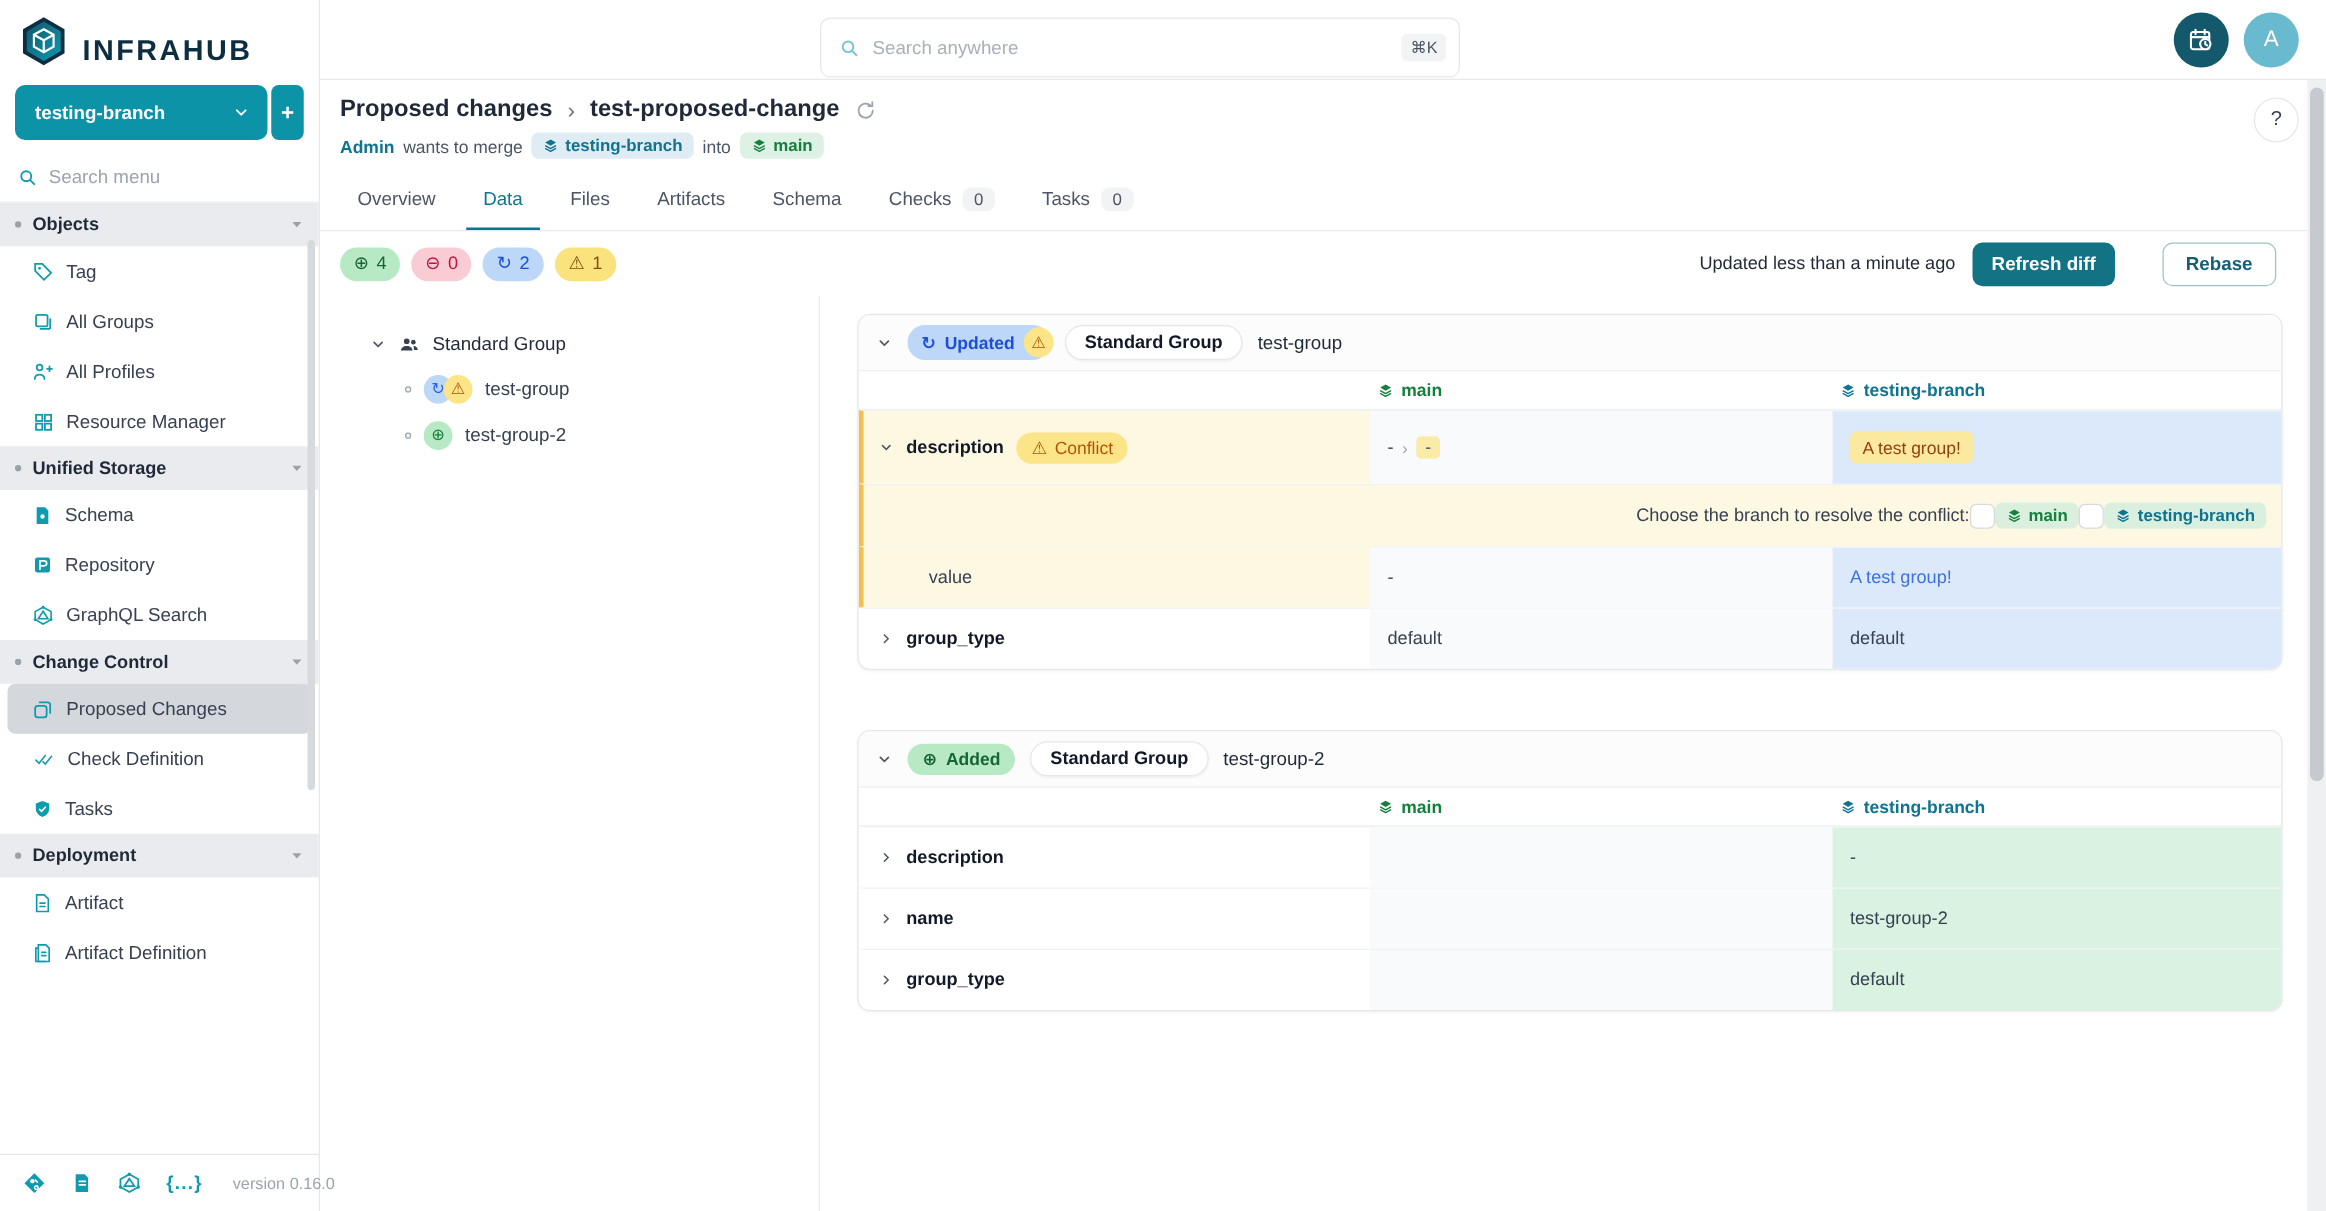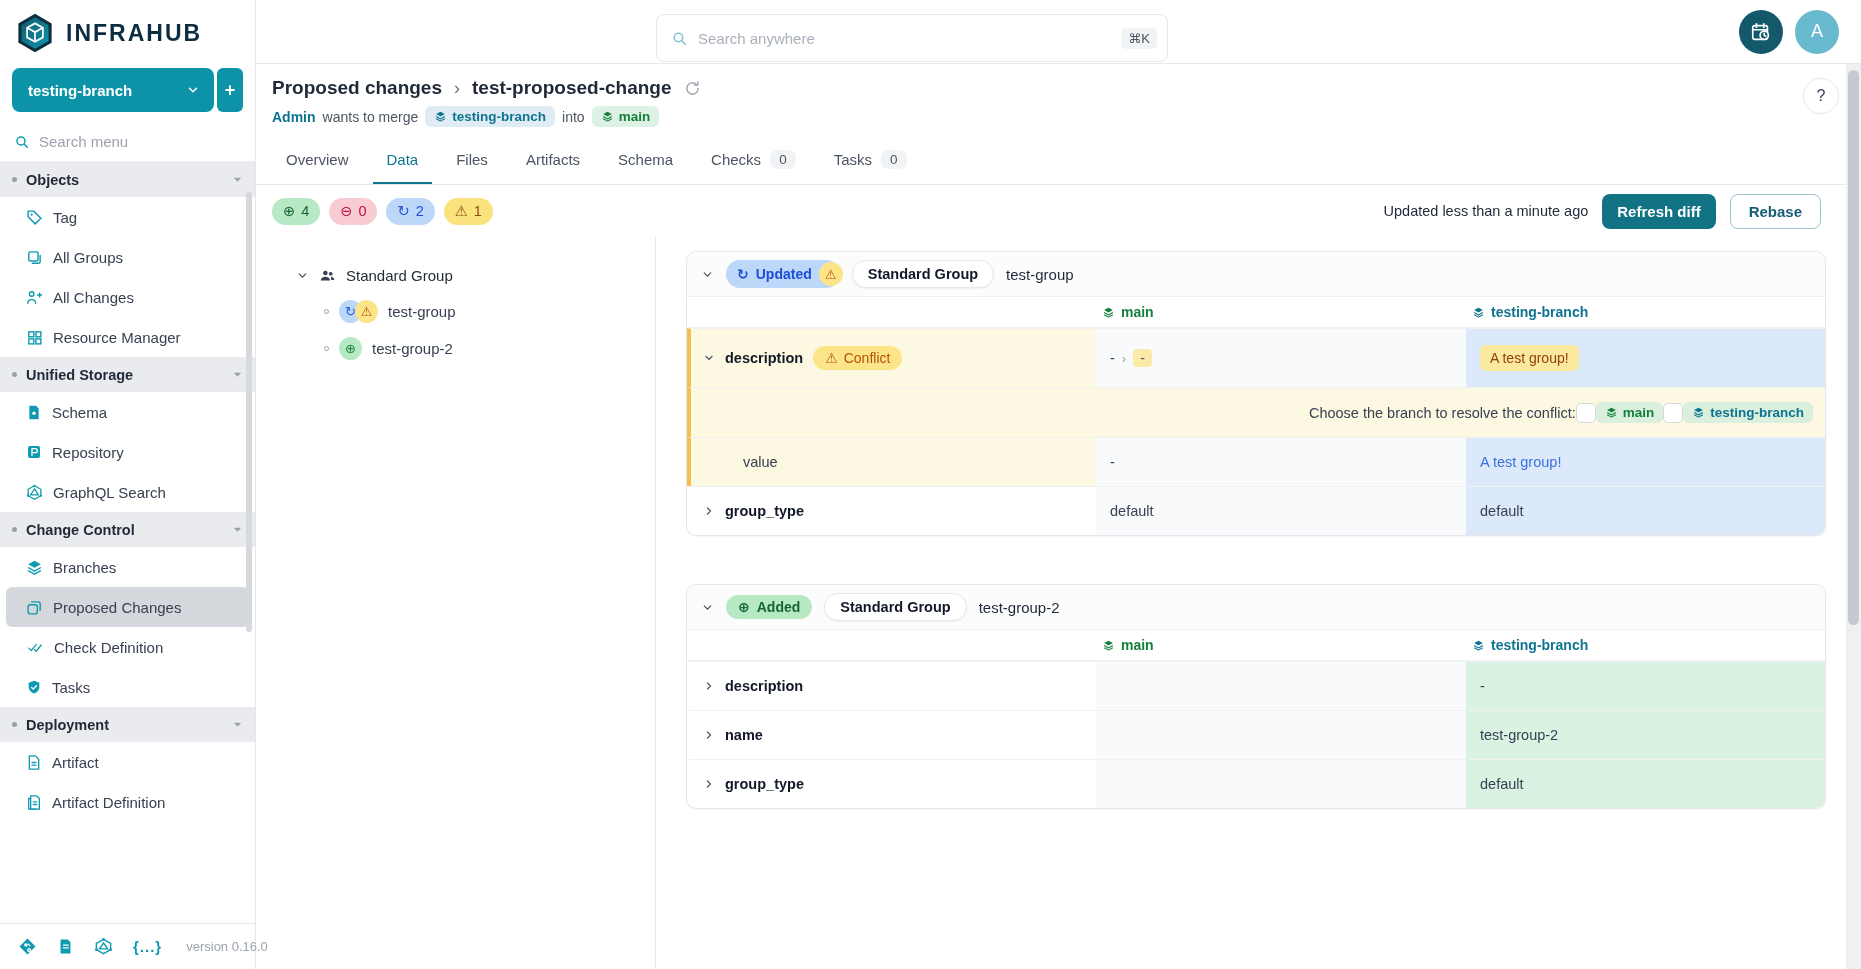--- a/index.html
+++ b/index.html
@@ -6,21 +6,21 @@
   html,body { width:1861px; height:969px; overflow:hidden; }
   body {
     font-family:"Liberation Sans","DejaVu Sans",sans-serif;
     color:#1f2937; background:#fff; font-size:15px;
   }
   svg { display:block; }
   .app { display:flex; width:1861px; height:969px; }
 
   
   .sidebar { width:256px; min-width:256px; border-right:1px solid #e5e7eb; display:flex; flex-direction:column; position:relative; background:#fff; }
-  .logo-row { display:flex; align-items:center; gap:10px; padding:12px 14px 10px 14px; }
+  .logo-row { display:flex; align-items:flex-end; gap:10px; padding:12px 14px 10px 14px; }
   .logo-text { font-size:23px; font-weight:800; letter-spacing:2px; color:#0d2d40; }
   .branch-row { display:flex; gap:3px; padding:4px 12px 10px 12px; align-items:stretch; }
   .branch-select { flex:1; background:#0d93a7; color:#fff; border:none; border-radius:8px; height:44px; display:flex; align-items:center; justify-content:space-between; padding:0 14px 0 16px; font-size:15px; font-weight:600; cursor:pointer; }
   .branch-add { width:26px; background:#0d93a7; color:#fff; border:none; border-radius:6px; display:flex; align-items:center; justify-content:center; font-size:18px; font-weight:600; cursor:pointer; }
   .side-search { display:flex; align-items:center; gap:9px; padding:11px 14px; border-bottom:1px solid #eceef0; }
   .side-search input { border:none; outline:none; font-size:15px; color:#374151; width:170px; font-family:inherit; }
   .side-search input::placeholder { color:#9ca3af; }
   .menu { flex:1; overflow:hidden; }
   .menu-group-header { display:flex; align-items:center; gap:9px; height:35px; background:#e9ebee; padding:0 12px; cursor:pointer; }
   .menu-group-header .dot { width:5px; height:5px; border-radius:50%; background:#9aa1a9; }
@@ -63,21 +63,21 @@
 
   .toolbar { height:52px; display:flex; align-items:center; gap:9px; padding:0 40px 0 16px; }
   .chip { display:inline-flex; align-items:center; gap:6px; height:27px; border-radius:999px; padding:0 11px; font-size:14.5px; font-weight:500; }
   .chip-added { background:#b7e9c5; color:#166534; }
   .chip-removed { background:#f9ccd3; color:#be123c; }
   .chip-updated { background:#bcd7f8; color:#1d4ed8; }
   .chip-conflict { background:#fae27d; color:#854d0e; }
   .toolbar-right { margin-left:auto; display:flex; align-items:center; gap:14px; }
   .updated-text { font-size:14.5px; color:#1f2937; }
   .btn-primary { background:#117383; color:#fff; border:none; border-radius:8px; padding:9px 15px; font-size:15px; font-weight:600; font-family:inherit; cursor:pointer; }
-  .btn-outline { background:#fff; color:#155E75; border:1px solid #9ec2cc; border-radius:8px; padding:8px 18px; font-size:15px; font-weight:600; font-family:inherit; cursor:pointer; }
+  .btn-outline { background:#fff; color:#155E75; border:1px solid #9ec2cc; border-radius:8px; padding:8px 18px; font-size:15px; font-weight:600; font-family:inherit; cursor:pointer;margin-left:24px; }
 
   .content { flex:1; display:flex; min-height:0; }
   .tree-panel { width:400px; min-width:400px; border-right:1px solid #e7e9ec; padding:30px 0 0 40px; }
   .tree-root { display:flex; align-items:center; gap:9px; font-size:15px; color:#1f2937; cursor:pointer; }
   .tree-children { margin:12px 0 0 28px; display:flex; flex-direction:column; gap:7px; }
   .tree-child { display:flex; align-items:center; gap:10px; height:30px; font-size:15px; color:#374151; cursor:pointer; }
   .tree-bullet { width:5px; height:5px; border-radius:50%; border:1.5px solid #9aa1a9; }
   .mini-chip { width:23px; height:23px; border-radius:50%; display:flex; align-items:center; justify-content:center; font-size:13px; }
   .mini-blue { background:#bcd7f8; color:#2563eb; }
   .mini-yellow { background:#fce588; color:#b45309; margin-left:-7px; z-index:2; }
@@ -201,21 +201,21 @@
         <span>All Groups</span>
       </div>
       <div class="menu-item">
         <span>
             <svg width="17" height="17" viewBox="0 0 24 24" fill="none" stroke="#0E9AAF" stroke-width="2" stroke-linecap="round">
               <circle cx="8" cy="7" r="3.2"></circle>
               <path d="M2.5 20c0-3 2.5-5 5.5-5s5.5 2 5.5 5"></path>
               <path d="M16.5 8.5h5.5M19.2 5.8v5.4"></path>
             </svg>
           </span>
-        <span>All Changes</span>
+        <span>All Profiles</span>
       </div>
       <div class="menu-item">
         <span>
             <svg width="17" height="17" viewBox="0 0 24 24" fill="none" stroke="#0E9AAF" stroke-width="2">
               <rect x="4" y="4" width="7" height="7"></rect>
               <rect x="14" y="4" width="7" height="7"></rect>
               <rect x="4" y="14" width="7" height="7"></rect>
               <rect x="14" y="14" width="7" height="7"></rect>
             </svg>
           </span>
@@ -263,29 +263,20 @@
       </div>
 
       <div class="menu-group-header">
         <span class="dot"></span>
         <span class="glabel">Change Control</span>
         <span class="gchev">
             <svg width="11" height="11" viewBox="0 0 24 24" fill="#9aa1a9">
               <polygon points="4,8 20,8 12,17"></polygon>
             </svg>
           </span>
-      </div>
-      <div class="menu-item">
-        <span>
-            <svg width="17" height="17" viewBox="0 0 24 24">
-              <path d="M12 2.5 3 7.5l9 5 9-5z" fill="#0E9AAF"></path>
-              <path d="M3 12l9 5 9-5M3 16.5l9 5 9-5" fill="none" stroke="#0E9AAF" stroke-width="2" stroke-linejoin="round"></path>
-            </svg>
-          </span>
-        <span>Branches</span>
       </div>
       <div class="menu-item active">
         <span>
             <svg width="17" height="17" viewBox="0 0 24 24" fill="none" stroke="#0E9AAF" stroke-width="2" stroke-linecap="round">
               <rect x="3" y="8" width="13" height="13" rx="3"></rect>
               <path d="M8 4h9a3 3 0 0 1 3 3v9"></path>
             </svg>
           </span>
         <span>Proposed Changes</span>
       </div>

